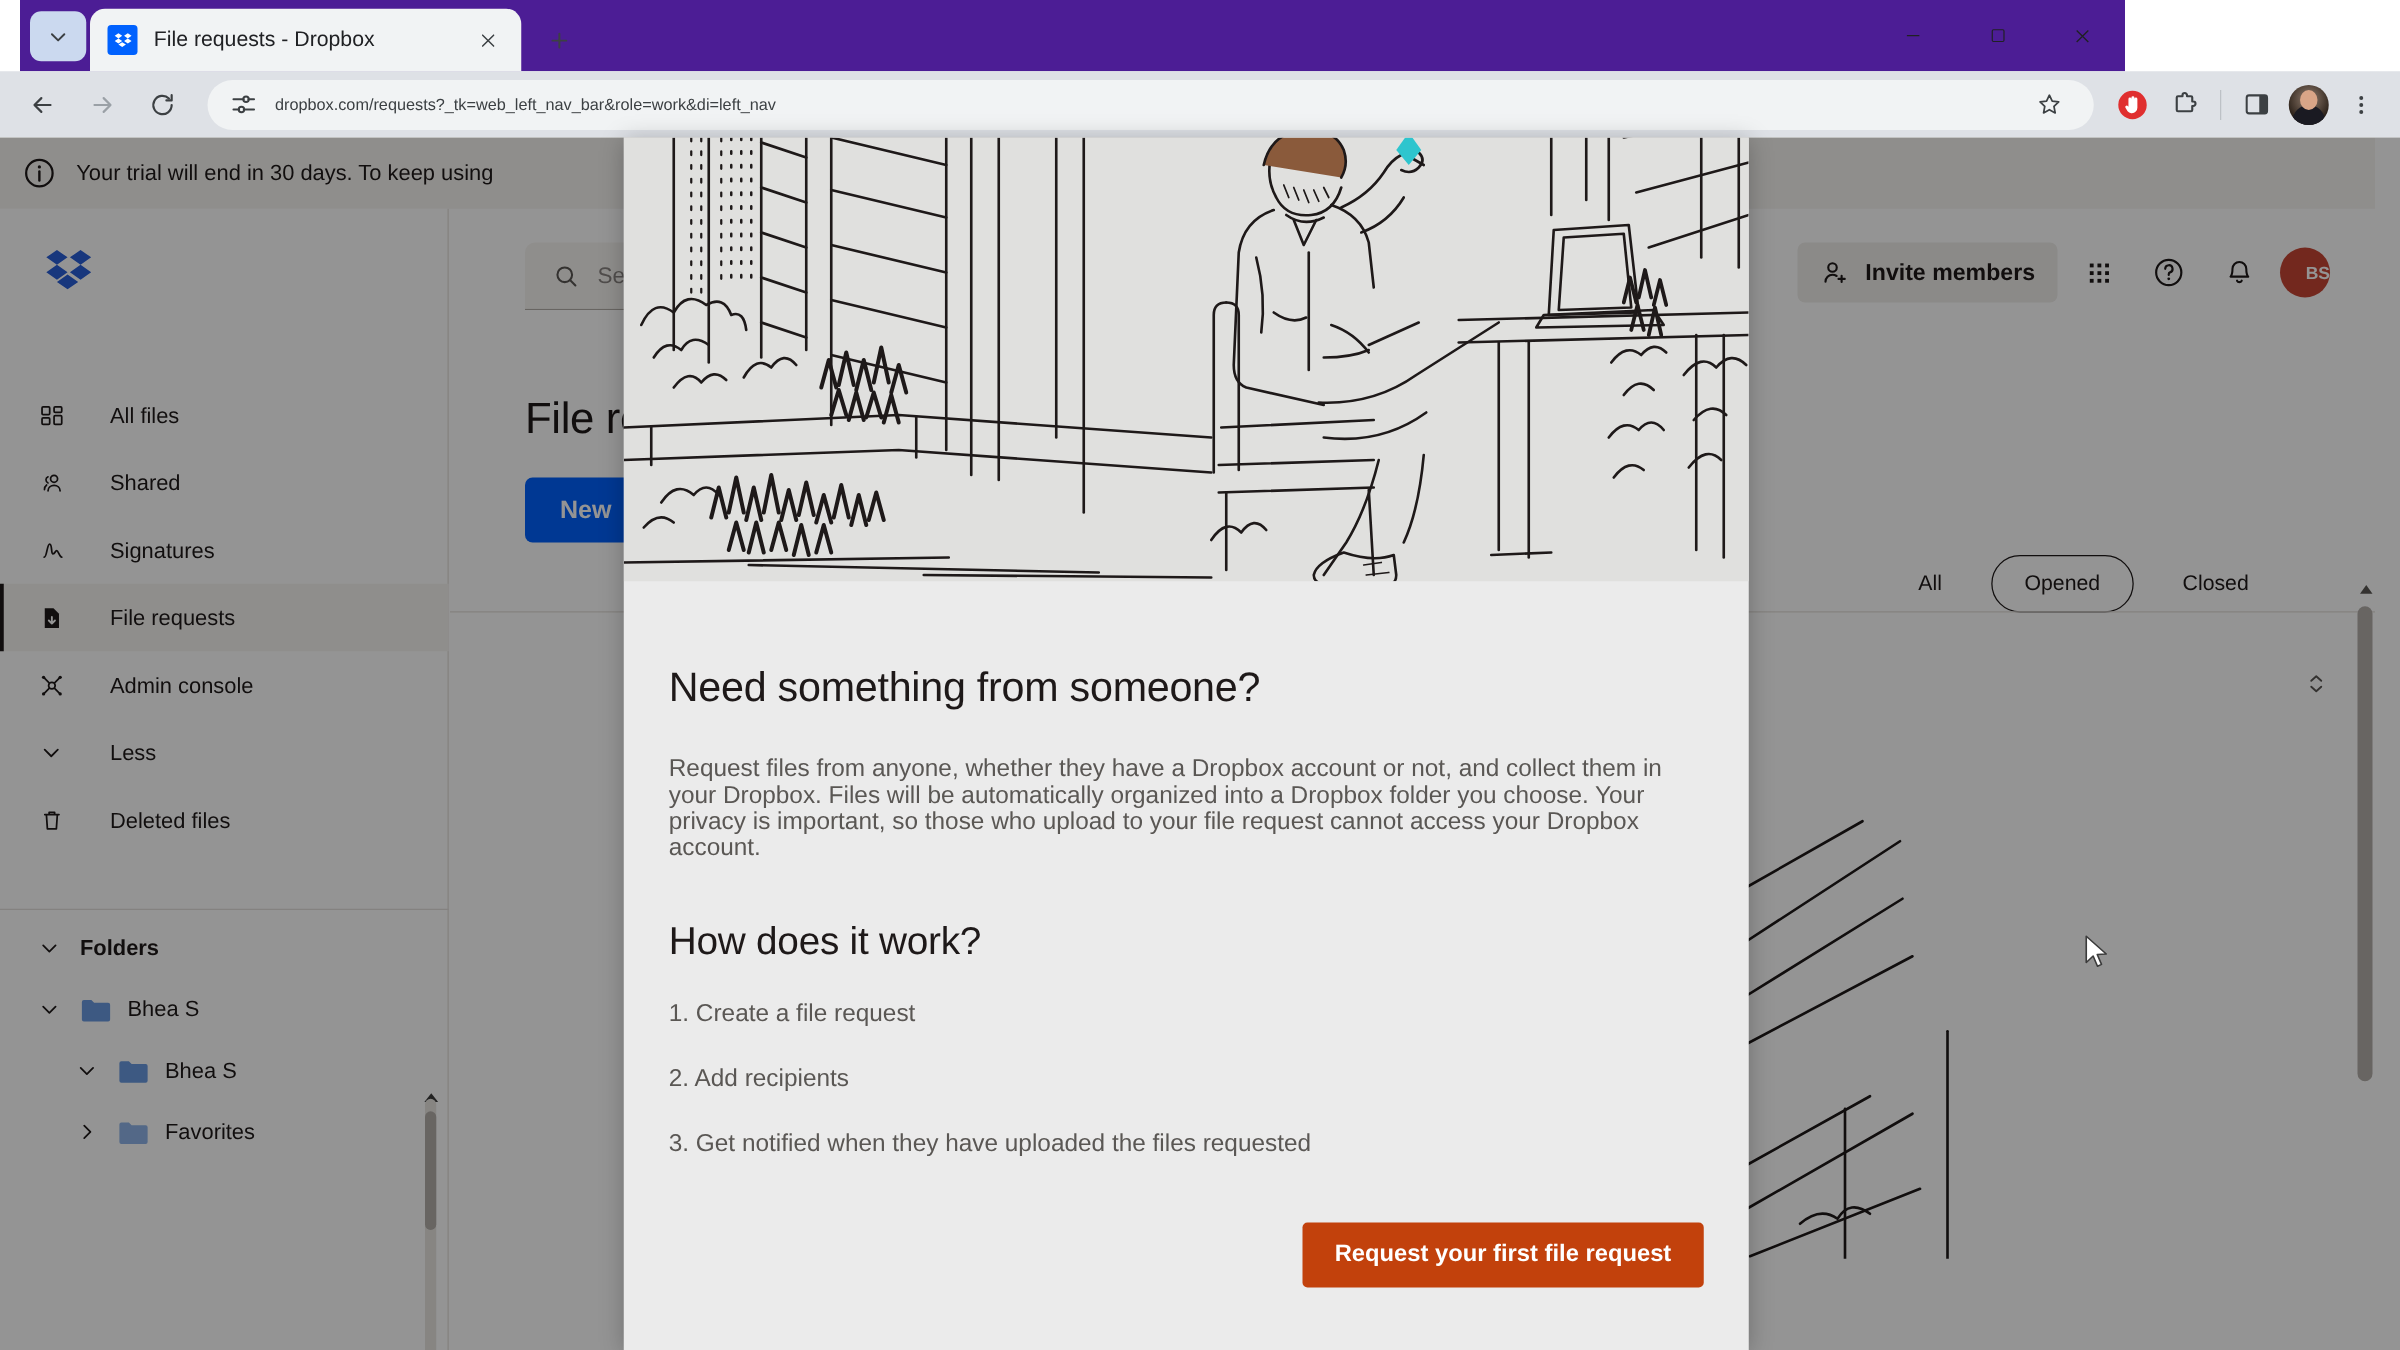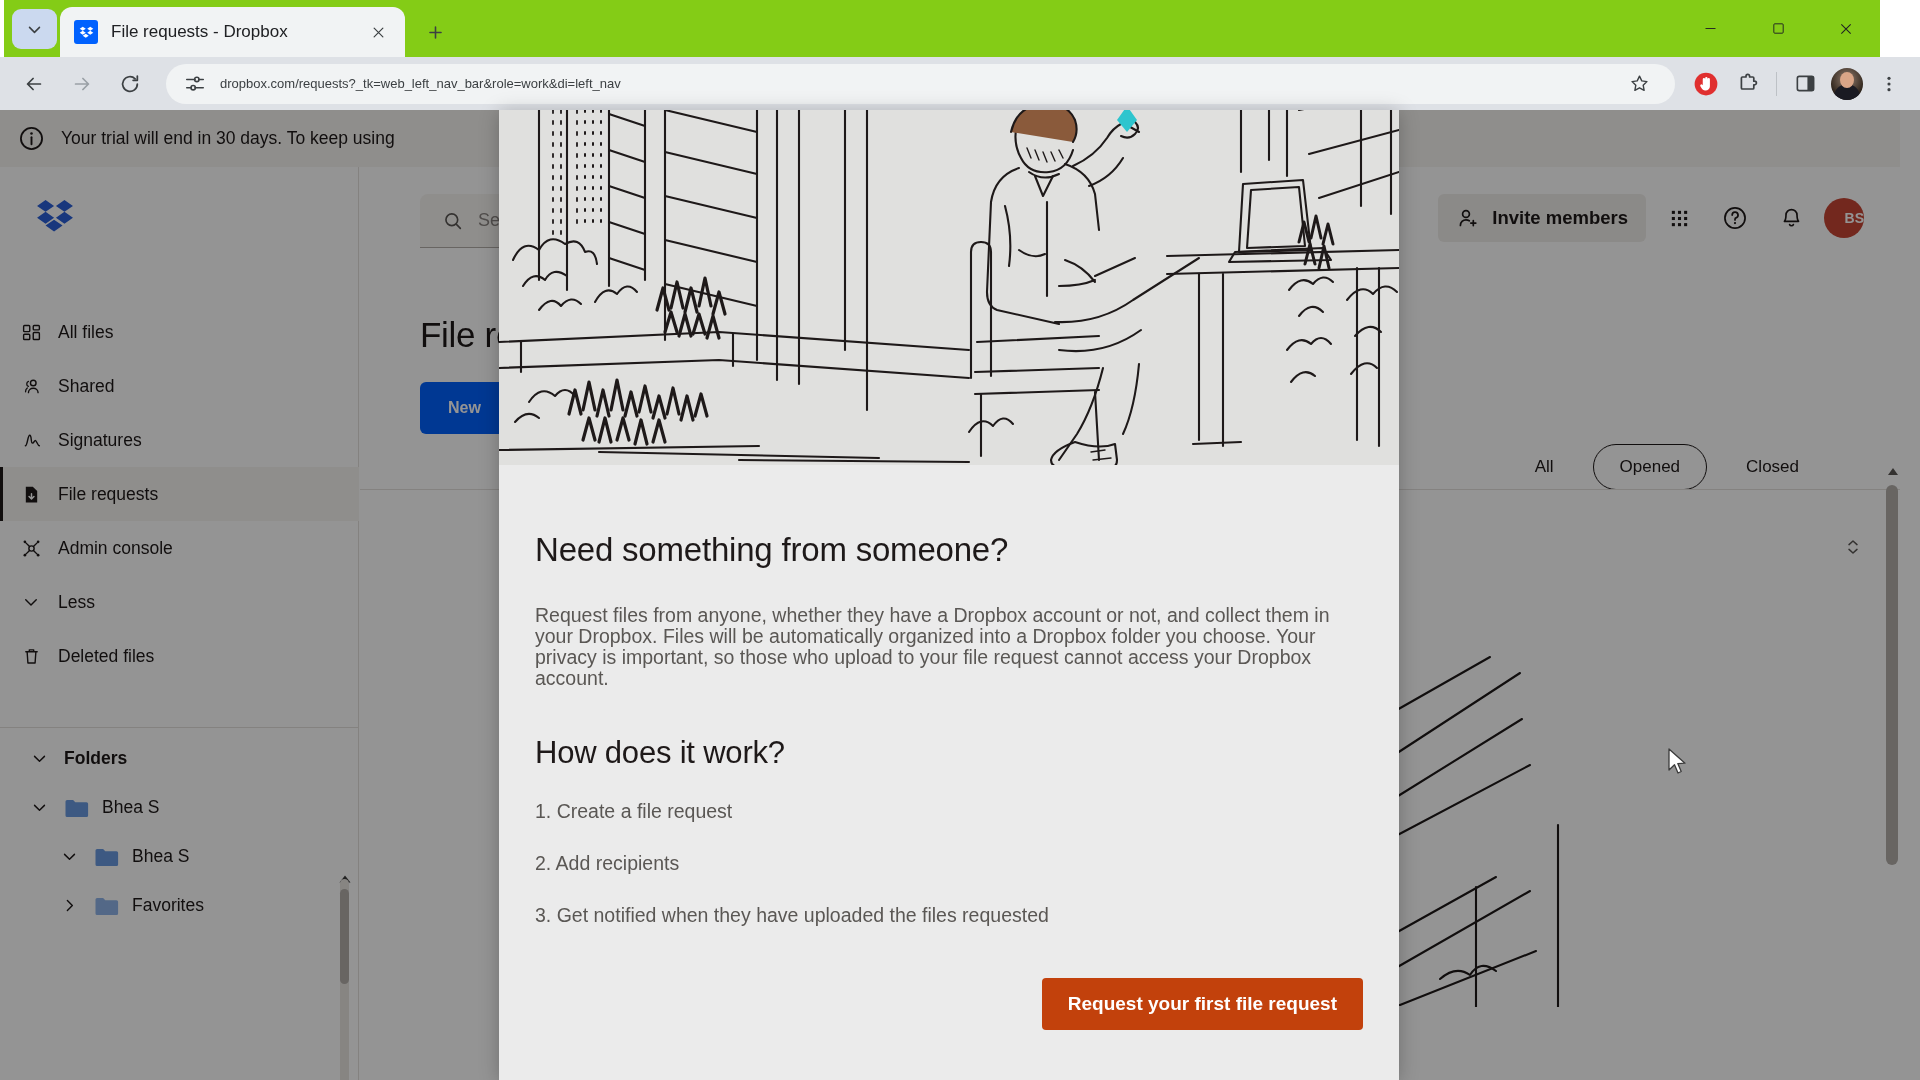--- a/index.html
+++ b/index.html
@@ -6,22 +6,22 @@
   html, body {
     width: 1920px; height: 1080px;
     overflow: hidden;
     font-family: "Liberation Sans", sans-serif;
     background: #fff;
   }
   #root { position: relative; width: 1920px; height: 1080px; }
 
   
   .chrome-tabstrip {
-    position: absolute; left: 4px; top: 0; width: 1876px; height: 57px;
-    background: #84cc16;
+    position: absolute; left: 16px; top: 0; width: 1684px; height: 57px;
+    background: #4c1d95;
   }
   .tab-list-btn {
     position: absolute; left: 8px; top: 9px; width: 45px; height: 40px;
     border-radius: 9px; background: #cbd9ef;
     display: flex; align-items: center; justify-content: center;
     cursor: pointer;
   }
   .tab-list-btn svg { width: 17px; height: 17px; }
   .tab {
     position: absolute; left: 56px; top: 7px; width: 345px; height: 50px;
@@ -115,21 +115,21 @@
   .trial-text { font-size: 17.5px; color: #1e1919; white-space: nowrap; }
 
   .sidebar {
     position: absolute; left: 0; top: 57px; width: 359px; height: 913px;
     background: #fff; border-right: 1px solid #e3e0dc;
   }
   .db-logo { position: absolute; left: 36px; top: 32px; width: 38px; height: 34px; }
   .nav-list { position: absolute; left: 0; top: 138px; width: 359px; }
   .nav-item {
     position: relative; height: 54px; display: flex; align-items: center;
-    padding-left: 20px; cursor: pointer;
+    padding-left: 30px; cursor: pointer; gap: 20px;
   }
   .nav-item .nav-ico {
     width: 22px; height: 22px; flex: none; margin-right: 16px;
     display: flex; align-items: center; justify-content: center;
   }
   .nav-item .nav-lbl { font-size: 17.5px; color: #1e1919; white-space: nowrap; }
   .nav-item.active { background: #f7f5f2; }
   .nav-item.active::before {
     content: ""; position: absolute; left: 0; top: 0; bottom: 0;
     width: 3px; background: #1e1919;
@@ -167,21 +167,21 @@
   .search-ph { font-size: 18px; color: #8b8683; }
 
   .page-title {
     position: absolute; left: 60px; top: 148px;
     font-size: 35px; color: #1e1919; letter-spacing: -.3px;
   }
   .new-btn {
     position: absolute; left: 60px; top: 215px; height: 52px;
     background: #0061fe; color: #fff; border-radius: 6px;
     display: flex; align-items: center; padding: 0 28px;
-    font-size: 16px; font-weight: bold; cursor: pointer;
+    font-size: 20px; font-weight: bold; cursor: pointer;
   }
   .content-divider {
     position: absolute; left: 0; top: 322px; right: 0; height: 1px; background: #e3e0dc;
   }
   .filters { position: absolute; right: 74px; top: 277px; display: flex; gap: 12px; }
   .pill {
     height: 46px; border-radius: 23px; padding: 0 26px;
     display: flex; align-items: center; font-size: 17px;
     color: #1e1919; cursor: pointer; border: 1px solid transparent;
   }

